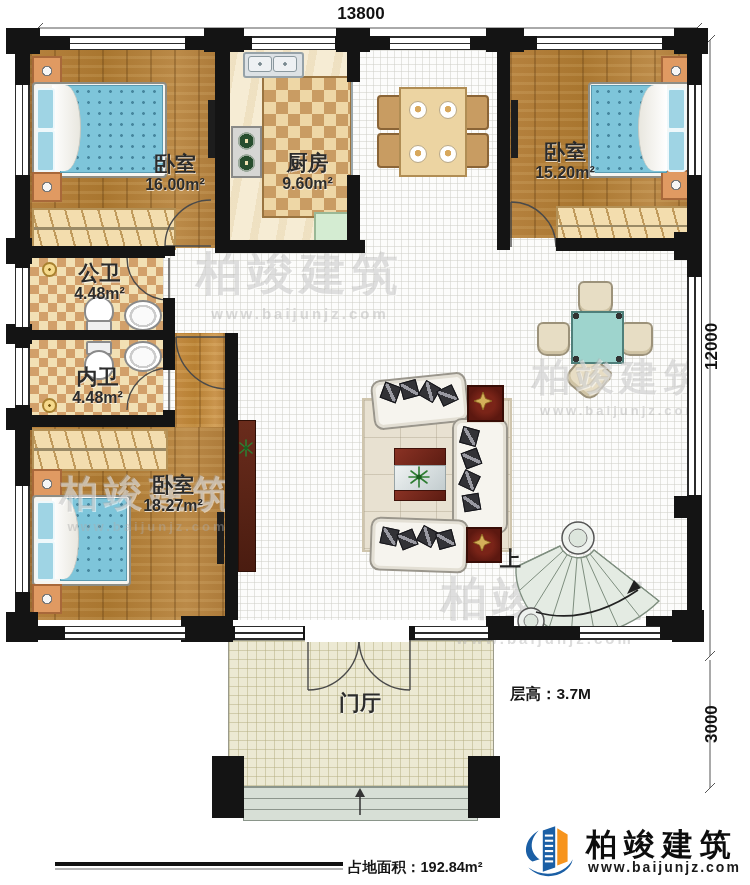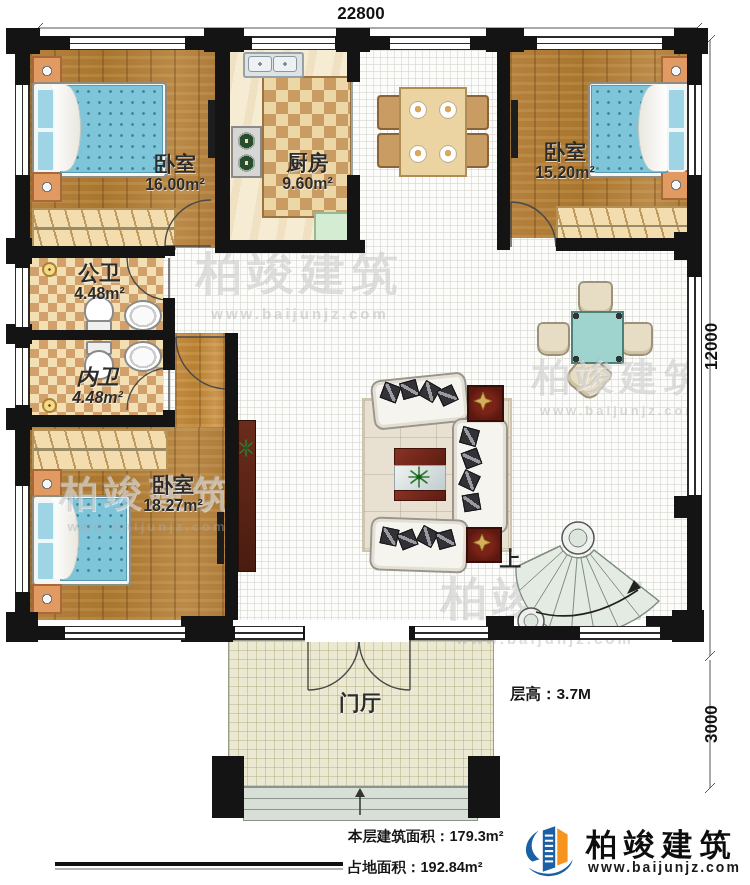--- a/index.html
+++ b/index.html
@@ -344,42 +344,41 @@
     <div class="rarea">9.60m²</div>
   </div>
   <div class="abs rlabel" style="left:510px;top:141px;width:110px;">
     <div class="rname">卧室</div>
     <div class="rarea">15.20m²</div>
   </div>
   <div class="abs rlabel" style="left:47px;top:262px;width:105px;">
     <div class="rname">公卫</div>
     <div class="rarea">4.48m²</div>
   </div>
-  <div class="abs rlabel" style="left:45px;top:366px;width:105px;font-style:italic;">
+  <div class="abs rlabel" style="left:45px;top:366px;width:105px;">
     <div class="rname">内卫</div>
     <div class="rarea">4.48m²</div>
   </div>
   <div class="abs rlabel" style="left:118px;top:474px;width:110px;">
     <div class="rname">卧室</div>
     <div class="rarea">18.27m²</div>
   </div>
   <div class="abs rlabel" style="left:310px;top:692px;width:100px;">
     <div class="rname">门厅</div>
   </div>
   <div class="abs uplabel" style="left:500px;top:545px;">上</div>
 
-  <div class="abs dim" style="left:316px;top:4px;width:90px;">22800</div>
+  <div class="abs dim" style="left:316px;top:4px;width:90px;">13800</div>
   <div class="abs dim dim-v" style="left:702px;top:298px;width:26px;height:96px;">12000</div>
   <div class="abs dim dim-v" style="left:702px;top:688px;width:26px;height:72px;">3000</div>
 
   <div class="abs note" style="left:510px;top:684px;">层高：3.7M</div>
 
   <div class="abs rule1" style="left:55px;top:862px;width:288px;height:4px;"></div>
   <div class="abs rule2" style="left:55px;top:868px;width:288px;height:2px;"></div>
-  <div class="abs tb-note" style="left:348px;top:827px;">本层建筑面积：179.3m²</div>
   <div class="abs tb-note" style="left:348px;top:858px;">占地面积：192.84m²</div>
 
   <svg class="abs" style="left:518px;top:820px;z-index:9;" width="62" height="58" viewBox="0 0 60 56">
     <path d="M14 40 C4 34 6 18 20 10 C10 20 12 32 21 38 Z" fill="#1b5fa5"></path>
     <path d="M10 46 C26 57 46 52 53 38 C50 54 24 61 10 46 Z" fill="#1b5fa5"></path>
     <polygon points="24,10 36,6 36,46 24,50" fill="#1b5fa5"></polygon>
     <polygon points="38,8 48,14 48,40 38,44" fill="#f7941d"></polygon>
     <g fill="#ffffff">
       <rect x="26" y="14" width="8" height="2"></rect>
         <rect x="26" y="19" width="8" height="2"></rect>

